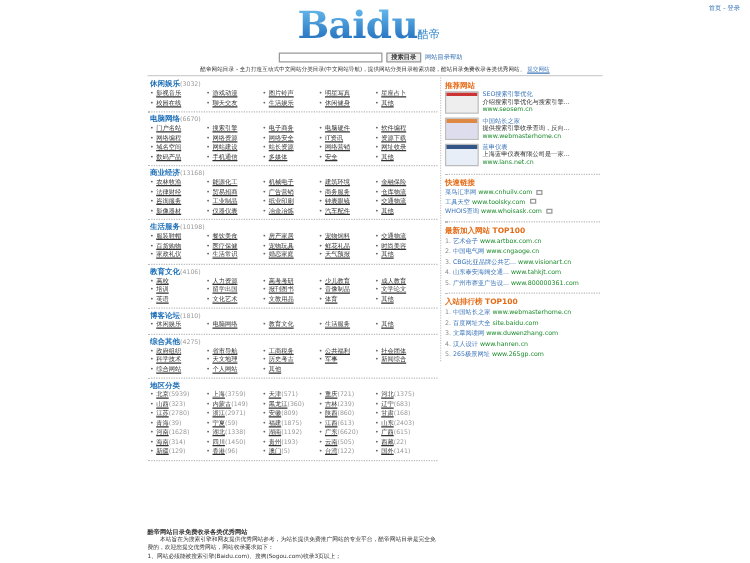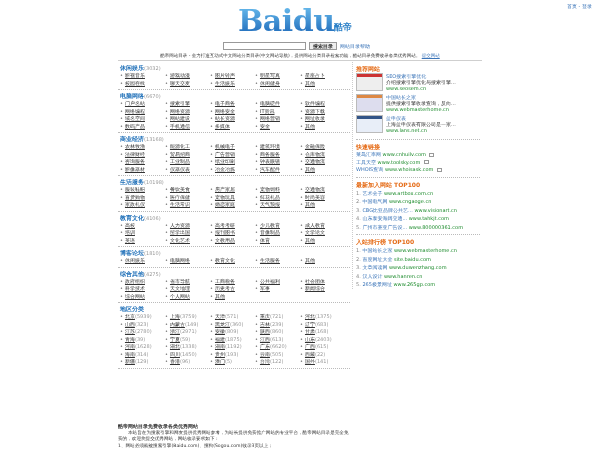--- a/index.html
+++ b/index.html
@@ -4,21 +4,21 @@
 <style>
   * { box-sizing: border-box; margin: 0; padding: 0; }
   html, body { width: 600px; height: 450px; overflow: hidden; background: #fff; }
   body { font-family: "DejaVu Sans", "Liberation Sans", sans-serif; font-size: 5px; color: #333; position: relative; }
   a { color: #333; text-decoration: underline; }
   .toplinks { position: absolute; top: 3px; right: 8px; font-size: 5px; color: #3a74b8; }
   .toplinks span { color: #3a74b8; }
   .logo { position: absolute; top: 4px; left: 238px; width: 120px; height: 34px; }
   .logo .coo { font-family: "DejaVu Serif", "Liberation Serif", serif; font-size: 30px; font-weight: bold; color: #2b80c8;
     letter-spacing: -0.5px; line-height: 34px; background: linear-gradient(#6fc3f2, #1762b5); -webkit-background-clip: text; background-clip: text; -webkit-text-fill-color: transparent; }
-  .logo .cn { font-size: 9px; color: #2b80c8; position: absolute; left: 96px; top: 17px; font-weight: bold; }
+  .logo .cn { font-size: 9px; color: #2b80c8; position: absolute; left: 96px; top: 17px; font-weight: normal; }
   .searchrow { position: absolute; top: 41px; left: 223px; height: 9px; display: flex; align-items: center; }
   .searchrow input { width: 83px; height: 8px; border: 1px solid #999; font-size: 5px; }
   .searchrow .btn { margin-left: 3px; height: 8px; width: 28px; background: #eee; border: 1px solid #999; font-size: 5px; font-weight: bold; text-align: center; line-height: 6px; }
   .searchrow .help { margin-left: 3px; color: #3a74b8; font-size: 5px; }
   .tagline { position: absolute; top: 53px; left: 110px; width: 380px; text-align: center; font-size: 4.5px; color: #333; white-space: nowrap; }
   .tagline .submit { color: #3a74b8; }
   .hr { position: absolute; top: 60px; left: 118px; width: 364px; border-top: 1px solid #cfcfcf; }
   .main { position: absolute; top: 62px; left: 118px; width: 232px; }
   .side { position: absolute; top: 62px; left: 352px; width: 128px; border-left: 1px dotted #ccc; padding-left: 3px; }
   .cat { border-bottom: 1px dotted #bbb; padding: 2px 0 2px 2px; }

